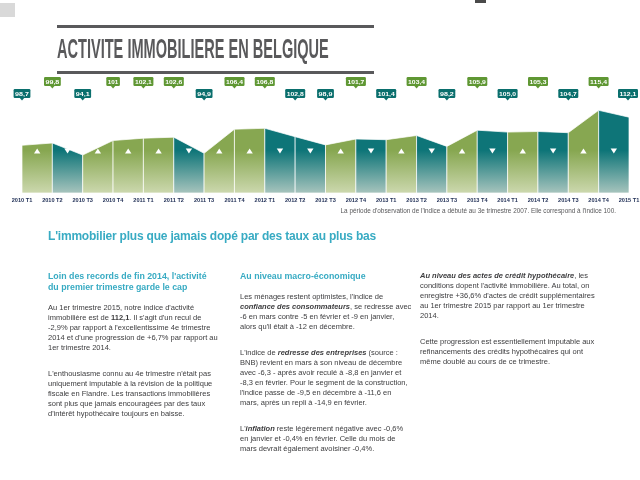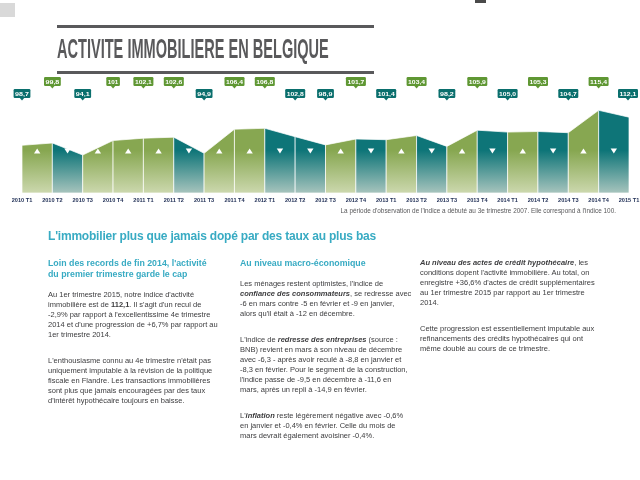--- a/index.html
+++ b/index.html
@@ -9,21 +9,21 @@
   .corner-box{left:0;top:3px;width:15px;height:14px;background:#d9d9d9;}
   .corner-dash{left:475px;top:0;width:11px;height:3px;background:#4a4a4a;}
   .title-rule{left:57px;width:317px;height:3px;background:#59595b;}
   #rule-top{top:25px;} #rule-bottom{top:71px;}
   #page-title{left:57px;top:33px;width:640px;font-size:28px;font-weight:bold;color:#59595b;
     transform:scaleX(0.52);transform-origin:0 0;white-space:nowrap;}
   #chart-svg{left:0;top:74px;width:640px;height:132px;}
   svg text{font-family:"Liberation Sans",sans-serif;}
   #chart-note{right:4px;top:207px;font-size:6.4px;color:#58585a;}
   #headline{left:48px;top:229px;font-size:12px;font-weight:bold;color:#38abc3;letter-spacing:-0.2px;}
-  .col{top:258px;font-size:7.5px;line-height:10px;color:#3c3c3e;}
+  .col{top:271px;font-size:7.5px;line-height:10px;color:#3c3c3e;}
   #col-1{left:48px;width:170px;}
   #col-2{left:240px;width:172px;}
   #col-3{left:420px;width:180px;}
   .subhead{font-size:8.8px;line-height:11px;font-weight:bold;color:#38abc3;margin:0 0 10px 0;}
   #col-2 .subhead{}
   .col p{margin:0 0 16px 0;}
   .seg-b{font-weight:bold;}
   .seg-bi{font-weight:bold;font-style:italic;}
 </style>
 </head>

